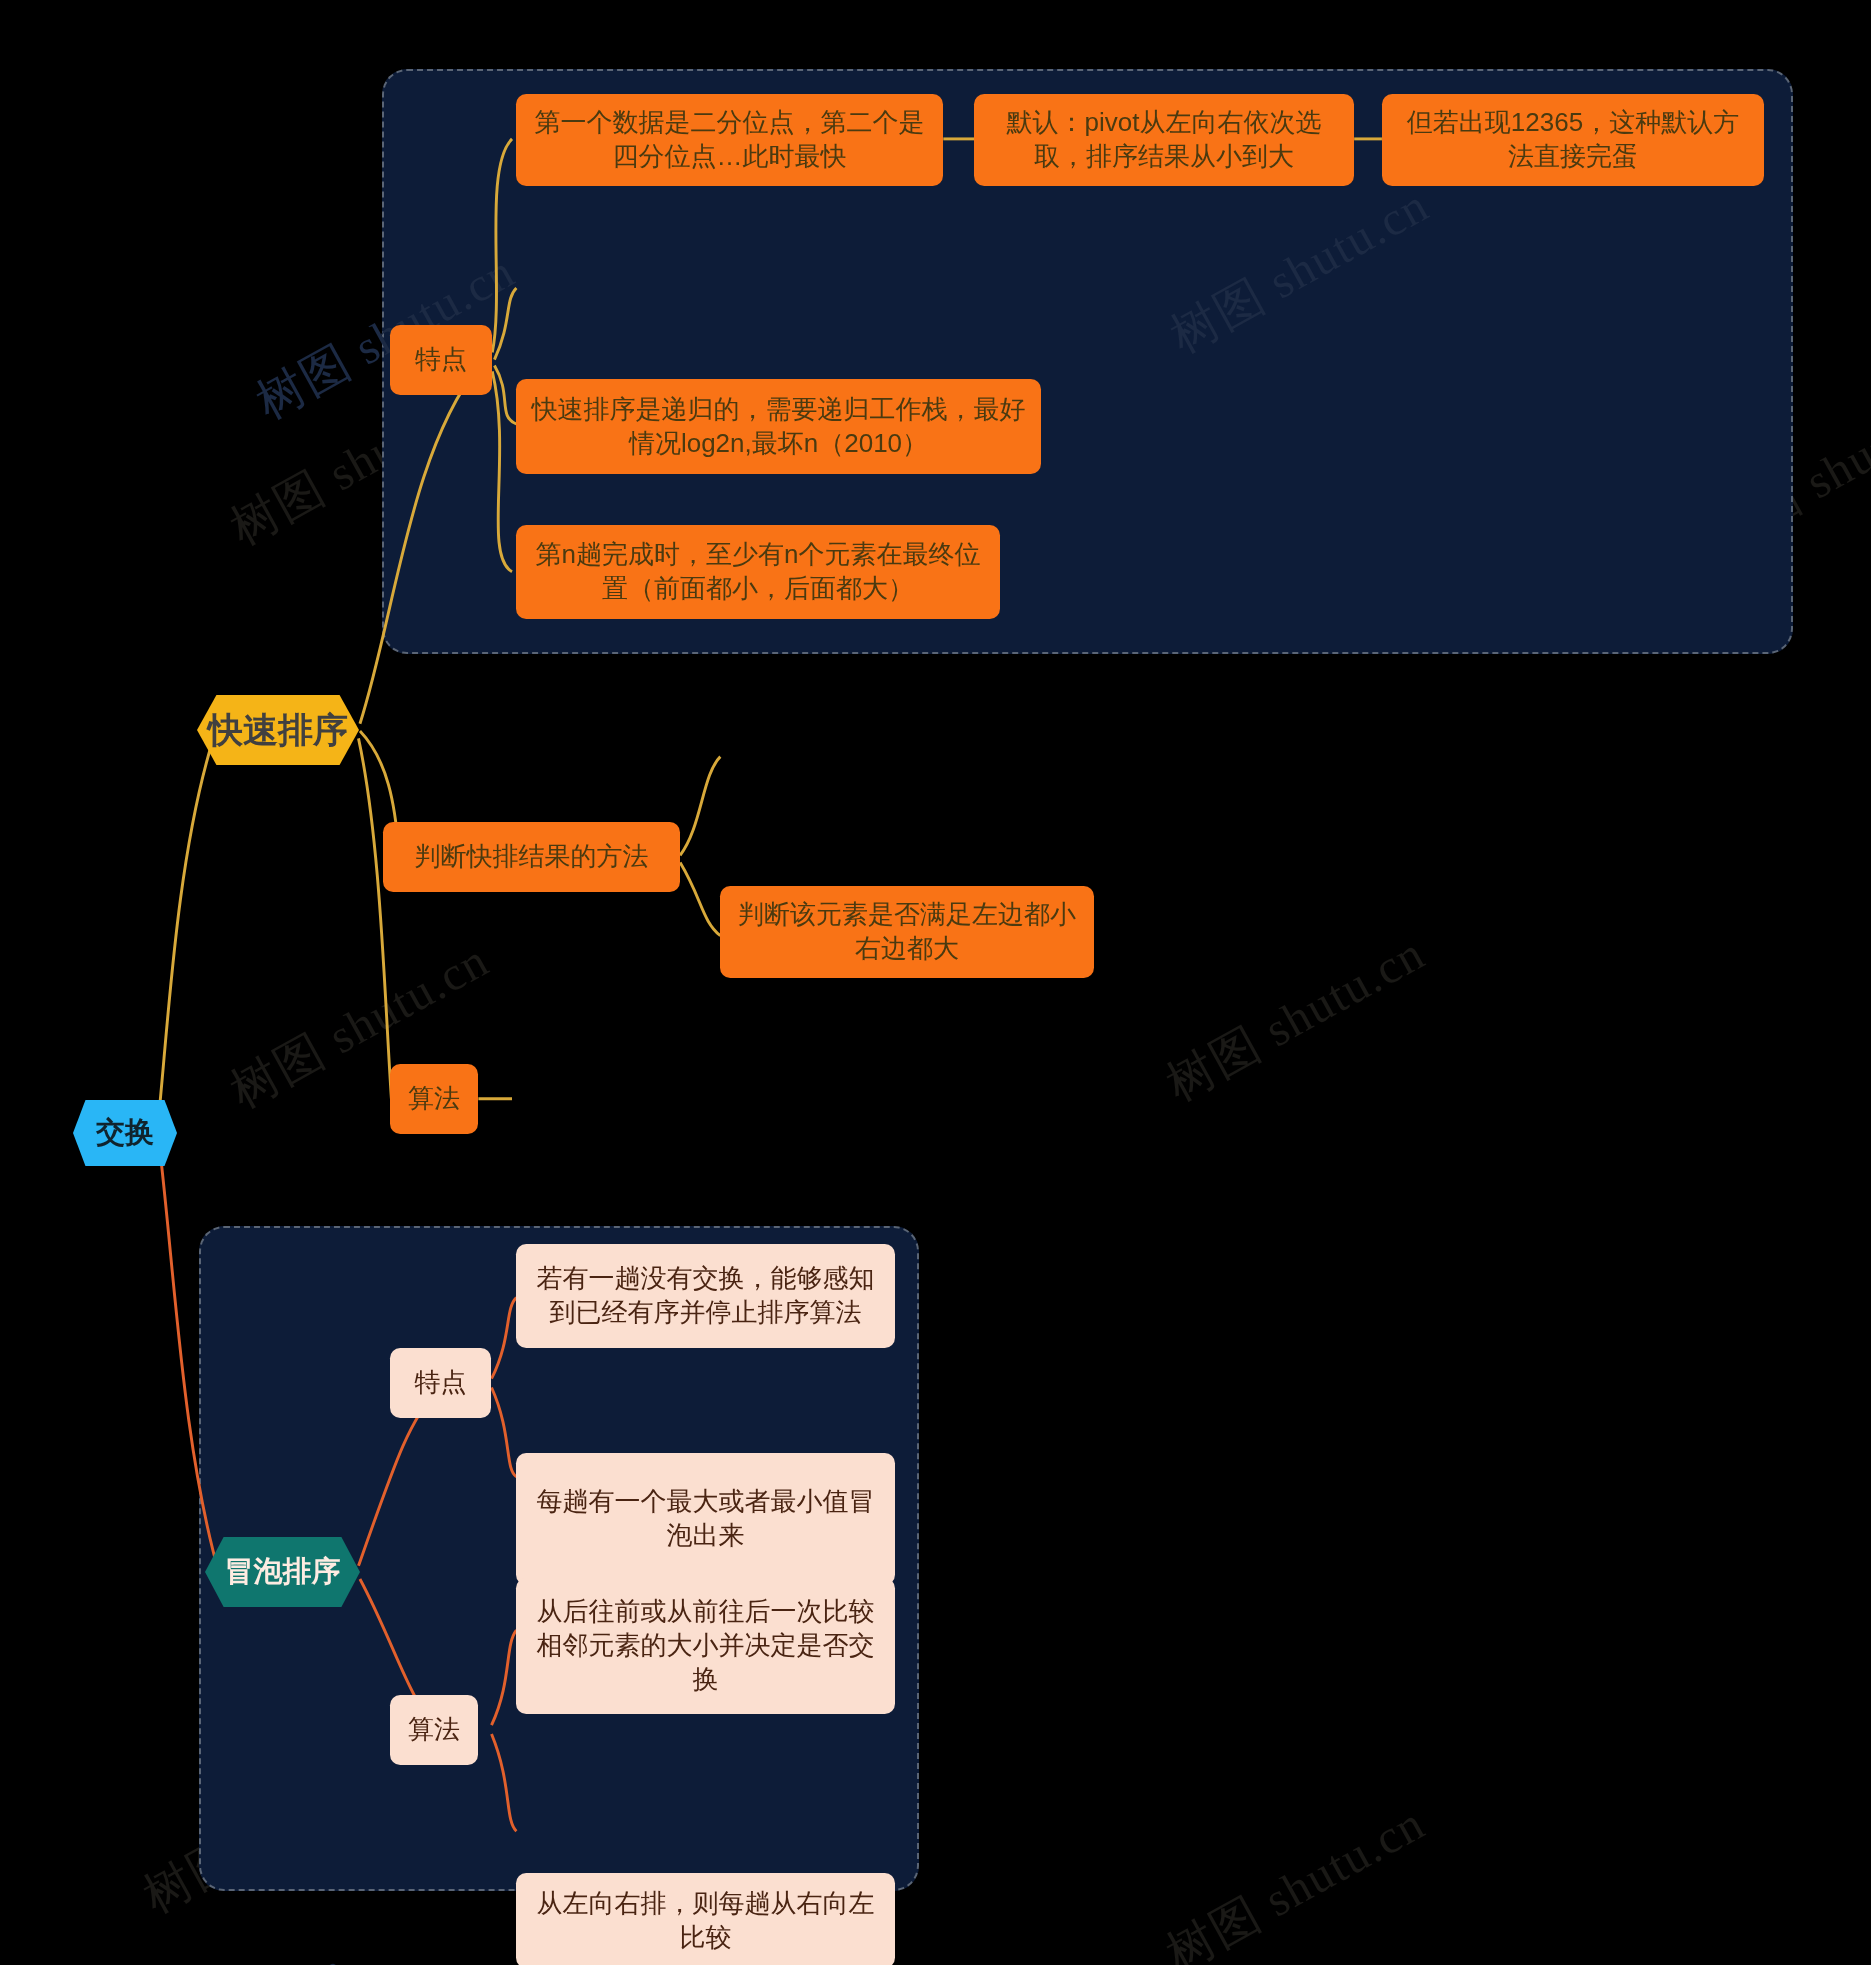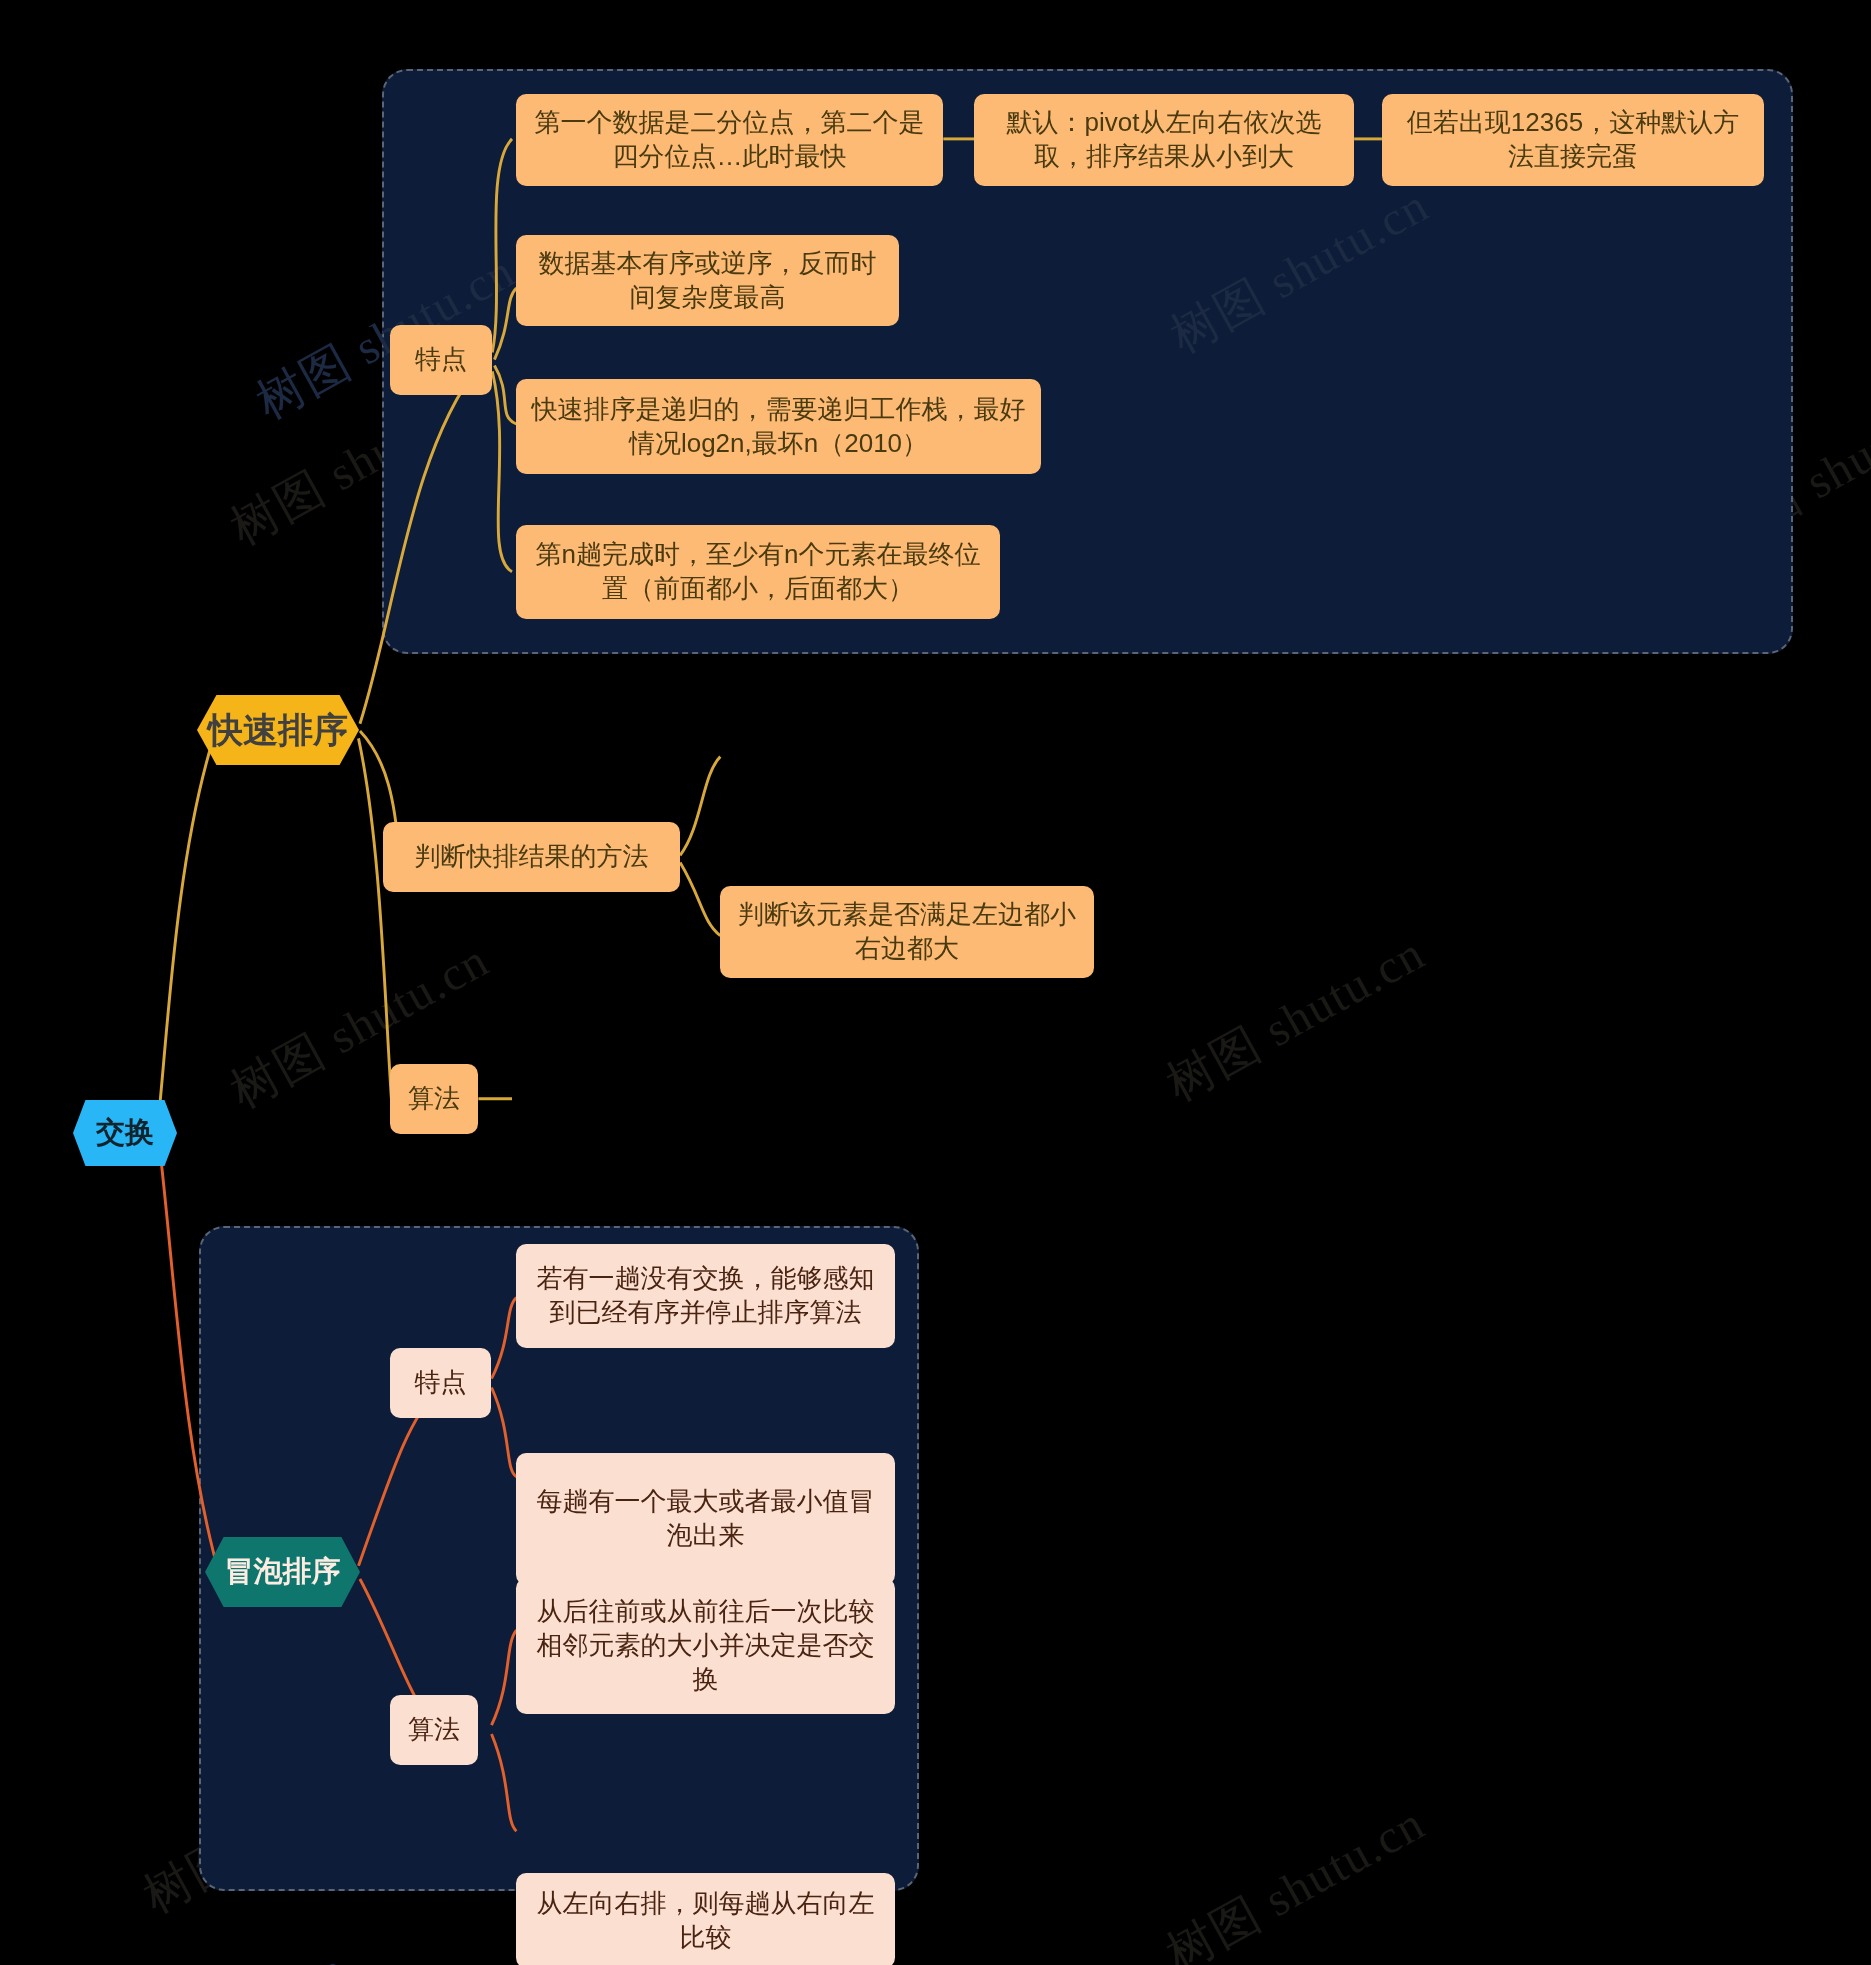--- a/index.html
+++ b/index.html
@@ -58,21 +58,21 @@
     align-items: center;
     justify-content: center;
     text-align: center;
     border-radius: 10.2px;
     line-height: 1.30;
     padding: 10.2px 13px;
   }
 
   
   .node.cream {
-    background: #fdba74;
+    background: #f97316;
     color: #4a3a10;
     font-size: 26px;
   }
   
   .node.peach {
     background: #fbdfd0;
     color: #4a2412;
     font-size: 26px;
   }
 
@@ -172,23 +172,20 @@
   </div>
 
   <div class="node cream" style="left:390px; top:325px; width:102px; height:70px;">
     <span>特点</span>
   </div>
 
   <div class="node cream" style="left:516px; top:94px; width:427px; height:92px;">
     <span>第一个数据是二分位点，第二个是四分位点…此时最快</span>
   </div>
 
-  <div class="node cream" style="left:516px; top:235px; width:383px; height:91px;">
-    <span>数据基本有序或逆序，反而时间复杂度最高</span>
-  </div>
 
   <div class="node cream" style="left:516px; top:379px; width:525px; height:95px;">
     <span>快速排序是递归的，需要递归工作栈，最好情况log2n,最坏n（2010）</span>
   </div>
 
   <div class="node cream" style="left:516px; top:525px; width:484px; height:94px;">
     <span>第n趟完成时，至少有n个元素在最终位置（前面都小，后面都大）</span>
   </div>
 
   <div class="node cream" style="left:974px; top:94px; width:380px; height:92px;">

